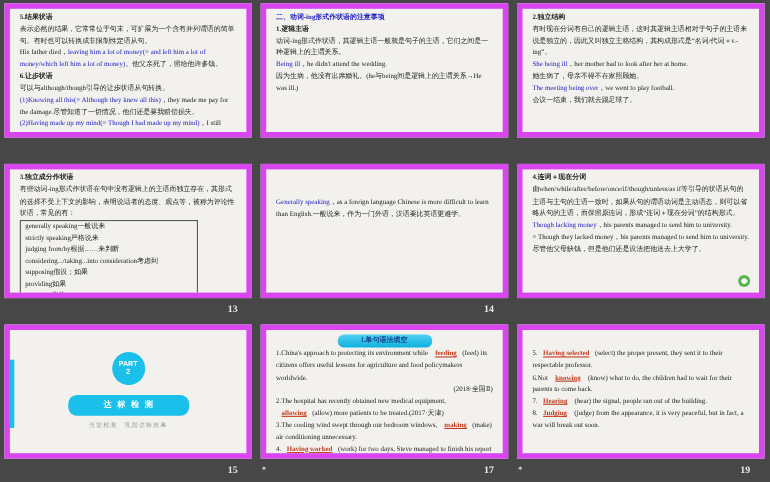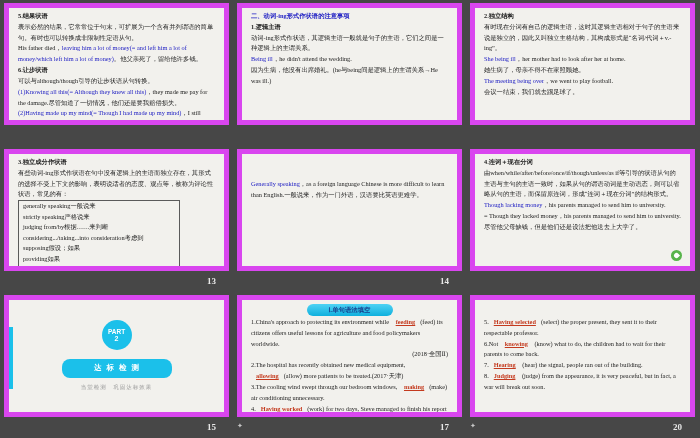--- a/index.html
+++ b/index.html
@@ -151,16 +151,16 @@
     </div>
     <div class="cell">
       <div class="slide">
         <div class="para" style="margin-top: 14px;"><span class="seg-k">5.</span><span class="seg-r">Having selected</span><span class="seg-k">(select) the proper present, they sent it to their respectable professor.</span></div>
         <div class="para"><span class="seg-k">6.Not </span><span class="seg-r">knowing</span><span class="seg-k"> (know) what to do, the children had to wait for their parents to come back.</span></div>
         <div class="para"><span class="seg-k">7.</span><span class="seg-r">Hearing</span><span class="seg-k"> (hear) the signal, people ran out of the building.</span></div>
         <div class="para"><span class="seg-k">8.</span><span class="seg-r">Judging</span><span class="seg-k"> (judge) from the appearance, it is very peaceful, but in fact, a war will break out soon.</span></div>
       </div>
       <div class="meta">
         <span class="star">✦</span>
-        <span class="num">20</span>
+        <span class="num">19</span>
       </div>
     </div>
   </div>
 
 </body></html>

